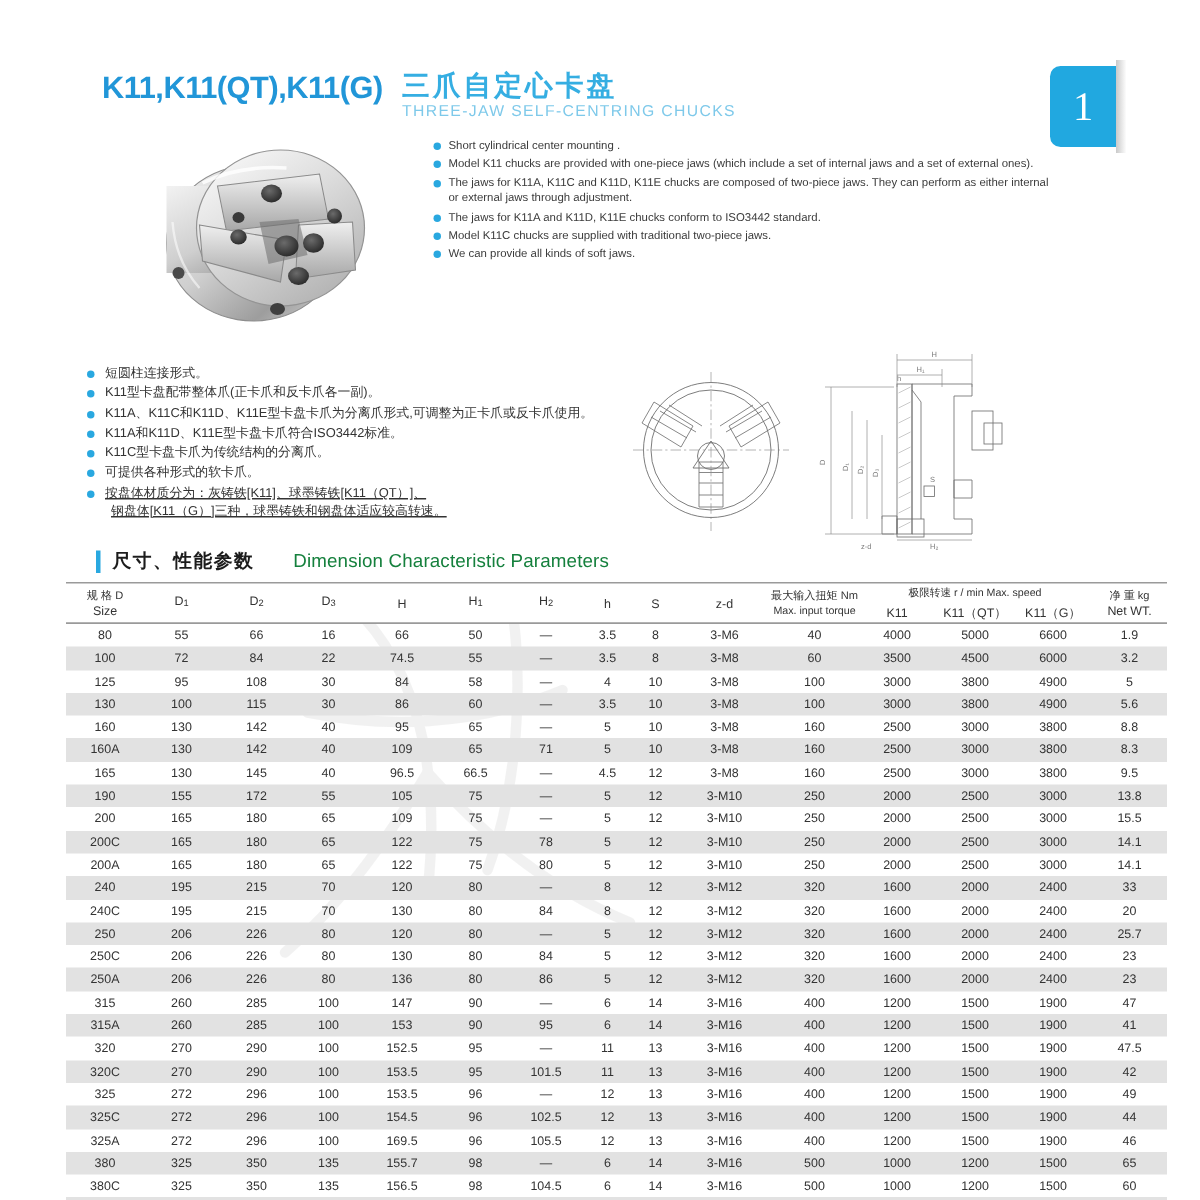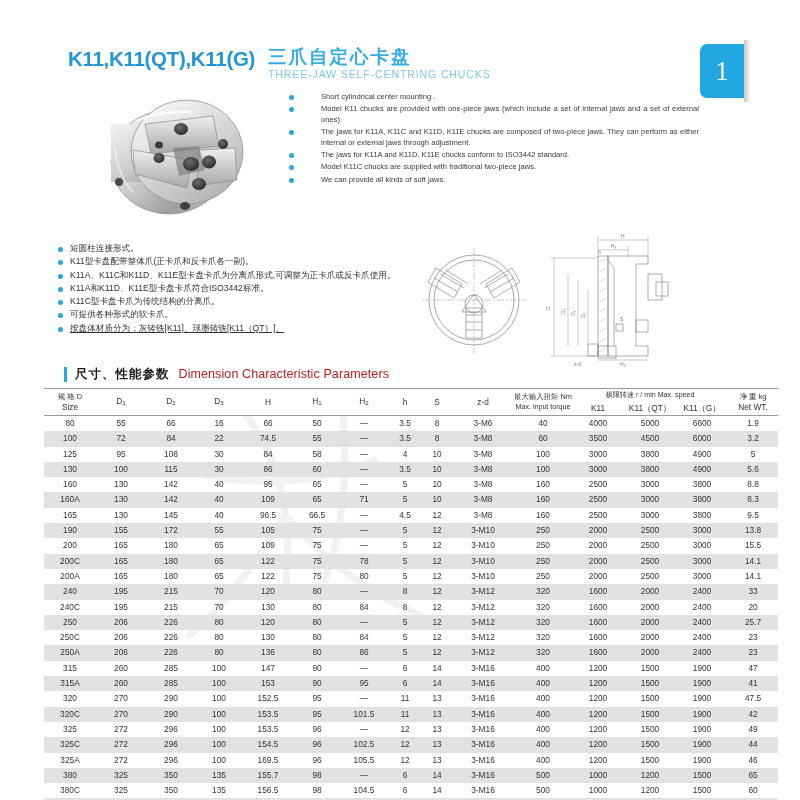--- a/index.html
+++ b/index.html
@@ -43,21 +43,21 @@
     position:absolute;left:268px;top:68px;
     font-size:10.5px;color:#7ec9ea;letter-spacing:.9px;white-space:nowrap;
   }
 
   
   .photo{position:absolute;left:95px;top:88px;width:180px;height:132px;}
 
   
   .en-list{position:absolute;left:289px;top:92px;width:410px;}
   .en-item{
-    position:relative;padding-left:32px;margin-bottom:2.0px;
+    position:relative;padding-left:10px;margin-bottom:2.0px;
     font-size:7.6px;line-height:10.4px;color:#3a3a3a;text-align:justify;
   }
   .en-item .dot{
     position:absolute;left:0;top:3px;width:5px;height:5px;border-radius:50%;
     background:#29a8e0;
   }
 
   
   .cn-list{position:absolute;left:58px;top:243px;width:355px;}
   .cn-item{
@@ -72,21 +72,21 @@
   .cn-item .l2{display:block;padding-left:4px;}
 
   
   .dwg-front{position:absolute;left:398px;top:238px;width:160px;height:126px;}
   .dwg-sect{position:absolute;left:536px;top:228px;width:196px;height:140px;}
 
   
   .sec{position:absolute;left:44px;top:365px;height:18px;display:flex;align-items:center;padding-left:20px;}
   .sec-bar{width:3px;height:15px;background:#29a8e0;margin-right:8px;}
   .sec-cn{font-size:12.5px;font-weight:bold;color:#1c1c1c;letter-spacing:1px;}
-  .sec-en{font-size:12.5px;color:#b91c1c;margin-left:9px;letter-spacing:.1px;}
+  .sec-en{font-size:12.5px;color:#15803d;margin-left:26px;letter-spacing:.1px;}
 
   
   .wm{
     position:absolute;left:165px;top:365px;width:330px;height:300px;
     opacity:.11;pointer-events:none;
   }
 
   
   table.spec{
     position:absolute;left:44px;top:388px;width:694px;
@@ -223,20 +223,21 @@
       <span class="dot"></span>
       <span>K11C型卡盘卡爪为传统结构的分离爪。</span>
     </div>
     <div class="cn-item">
       <span class="dot"></span>
       <span>可提供各种形式的软卡爪。</span>
     </div>
     <div class="cn-item wrap">
       <span class="dot"></span>
       <span>按盘体材质分为：灰铸铁[K11]、球墨铸铁[K11（QT）]、</span>
+      <span class="l2">钢盘体[K11（G）]三种，球墨铸铁和钢盘体适应较高转速。</span>
     </div>
   </div>
 
   <div class="dwg-front">
     <svg viewBox="0 0 160 126" width="160" height="126">
       <g fill="none" stroke="#6e6e6e" stroke-width="0.6">
         <circle cx="76" cy="62" r="45"></circle>
         <circle cx="76" cy="62" r="40"></circle>
 
         <g stroke-width="0.55">

